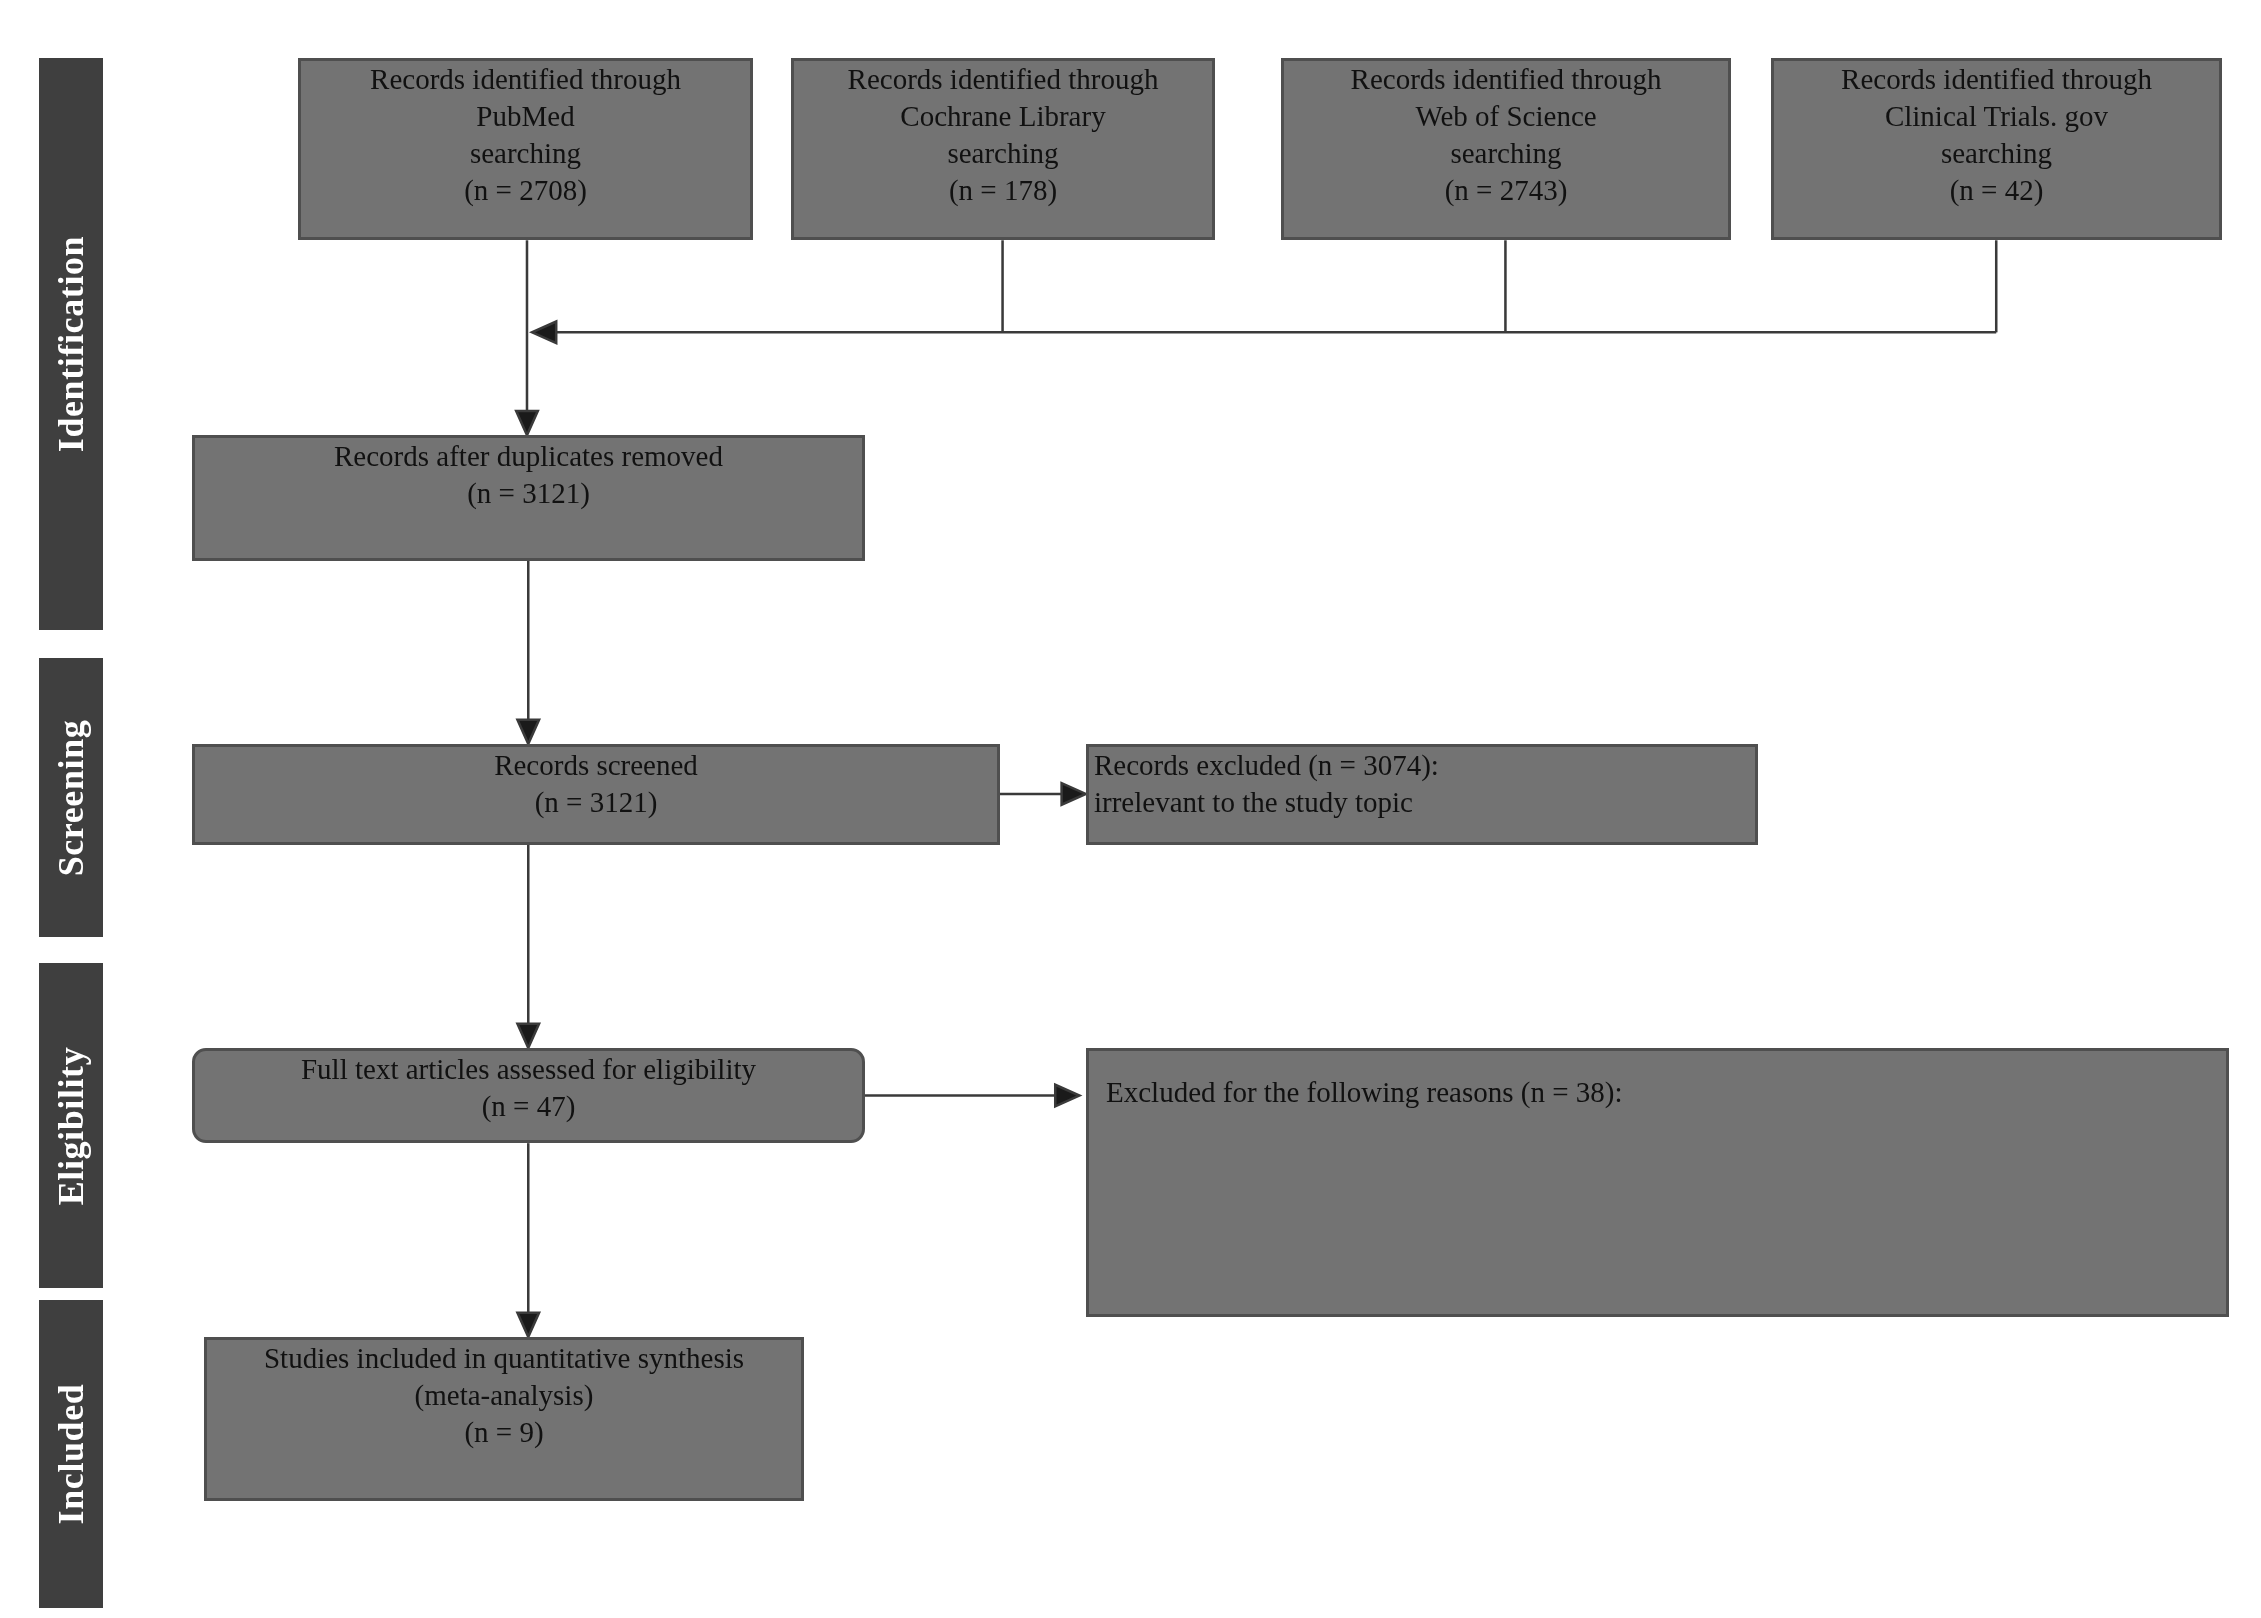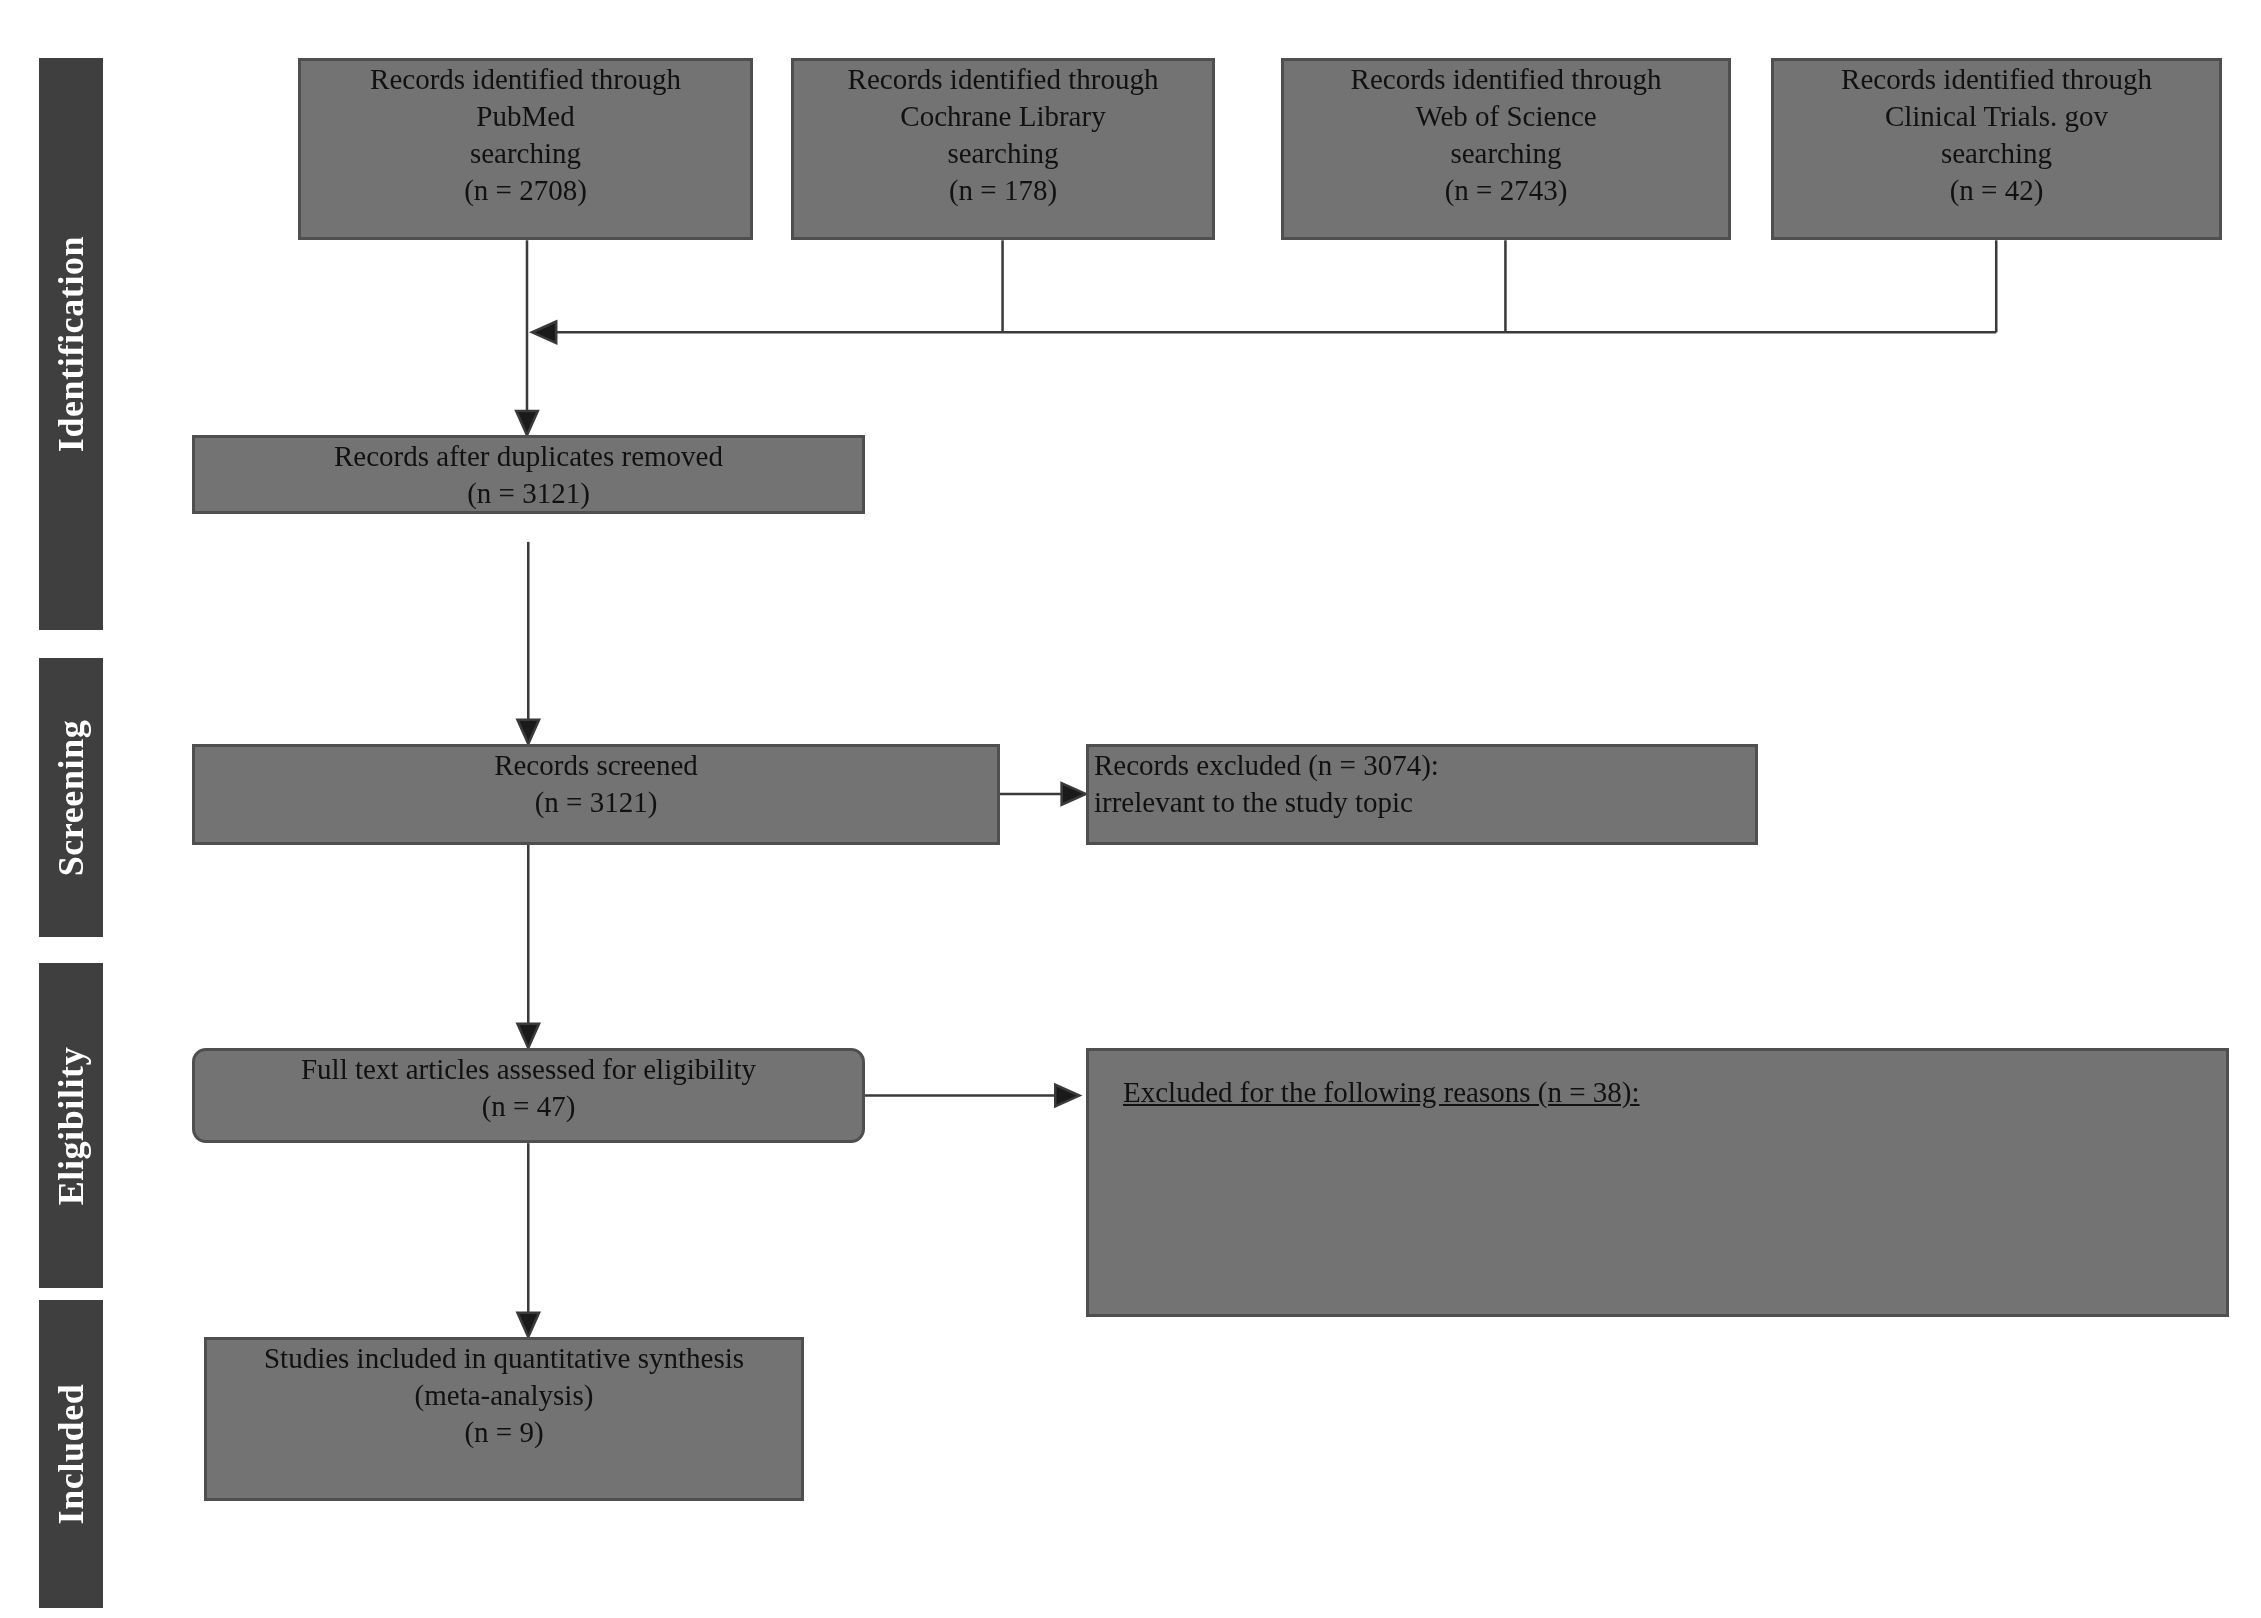--- a/index.html
+++ b/index.html
@@ -38,21 +38,21 @@
   }
   .flow-box .box-text{
     white-space:pre-line;
     text-align:center;
     font-size:29px;line-height:1.28;
   }
   .flow-box.align-left{justify-content:flex-start;}
   .flow-box.align-left .box-text{
     text-align:left;white-space:pre-wrap;padding:0 5px;
   }
-  .flow-box.reasons{display:block;padding:23px 34px;text-decoration:underline;}
+  .flow-box.reasons{display:block;padding:23px 17px;}
   .flow-box.reasons .reasons-header{
     white-space:pre-wrap;font-size:29px;line-height:1.26;text-align:left;
   }
   .flow-box.reasons .reasons-body{
     white-space:pre-wrap;font-size:29px;line-height:1.26;text-align:left;
     margin-top:56px;
   }
 </style>
 </head>
 <body>
@@ -120,21 +120,21 @@
 searching
 (n = 2743)</div>
   </div>
   <div class="flow-box" style="left:1771px;top:58px;width:451px;height:182px;">
     <div class="box-text">Records identified through
 Clinical Trials. gov
 searching
 (n = 42)</div>
   </div>
 
-  <div class="flow-box" style="left:192px;top:435px;width:673px;height:79px;">
+  <div class="flow-box" style="left:192px;top:435px;width:673px;height:126px;">
     <div class="box-text">Records after duplicates removed
 (n = 3121)</div>
   </div>
 
   <div class="flow-box" style="left:192px;top:744px;width:808px;height:101px;">
     <div class="box-text">Records screened
 (n = 3121)</div>
   </div>
   <div class="flow-box align-left" style="left:1086px;top:744px;width:672px;height:101px;">
     <div class="box-text">Records excluded (n = 3074):

